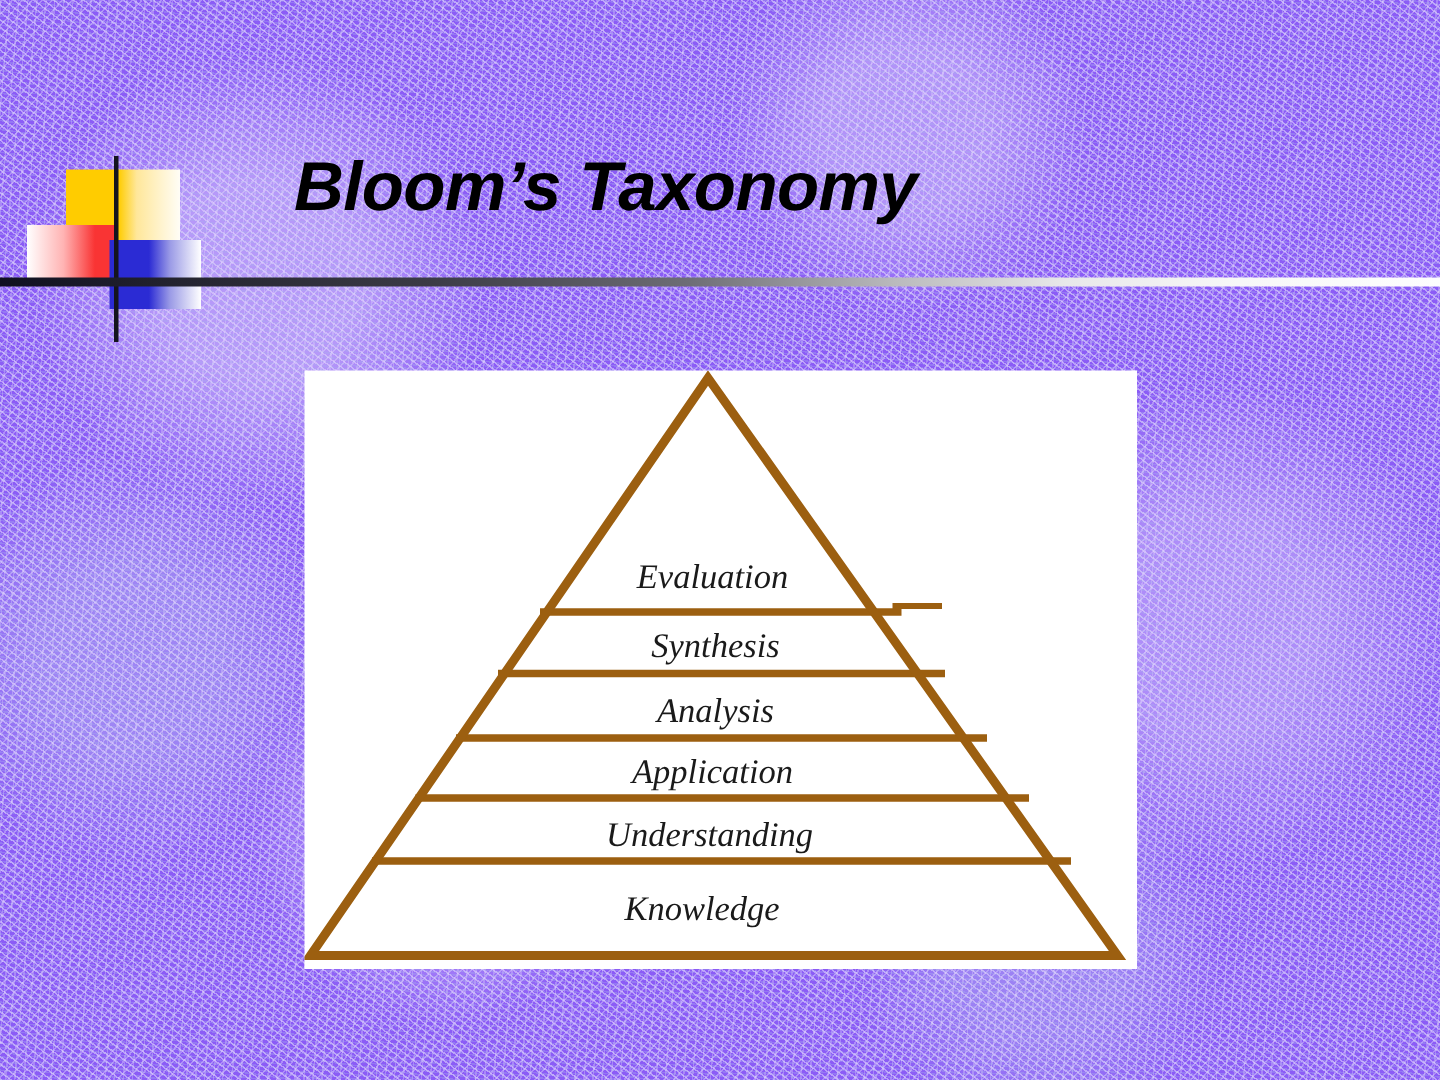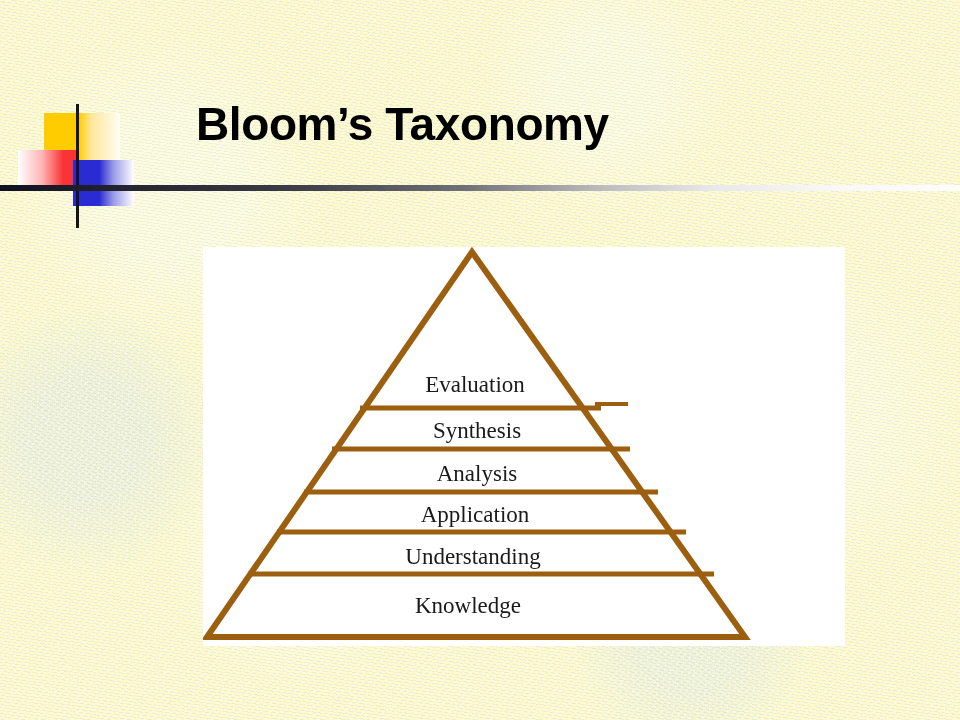--- a/index.html
+++ b/index.html
@@ -12,22 +12,23 @@
     height: 720px;
     overflow: hidden;
     font-family: "Liberation Sans", sans-serif;
   }
 
   
   #slide {
     position: relative;
     width: 960px;
     height: 720px;
-    background-color: #fef9c3;
+    background-color: #8b5cf6;
     overflow: hidden;
+    font-style: italic;
   }
 
   
   #slide-texture {
     position: absolute;
     inset: 0;
     pointer-events: none;
     opacity: 0.75;
     background-image:
       repeating-linear-gradient(37deg,
@@ -112,21 +113,21 @@
         #e8e8ea 74%,
         #f7f7f8 86%,
         #fdfdfe 100%);
   }
 
   
   #pyramid-panel {
     position: absolute;
     left: 203px;
     top: 247px;
-    width: 642px;
+    width: 555px;
     height: 399px;
     background: #ffffff;
   }
   #pyramid-svg {
     display: block;
     width: 555px;
     height: 399px;
   }
   .pyr-label {
     font-family: "Liberation Serif", "DejaVu Serif", serif;

